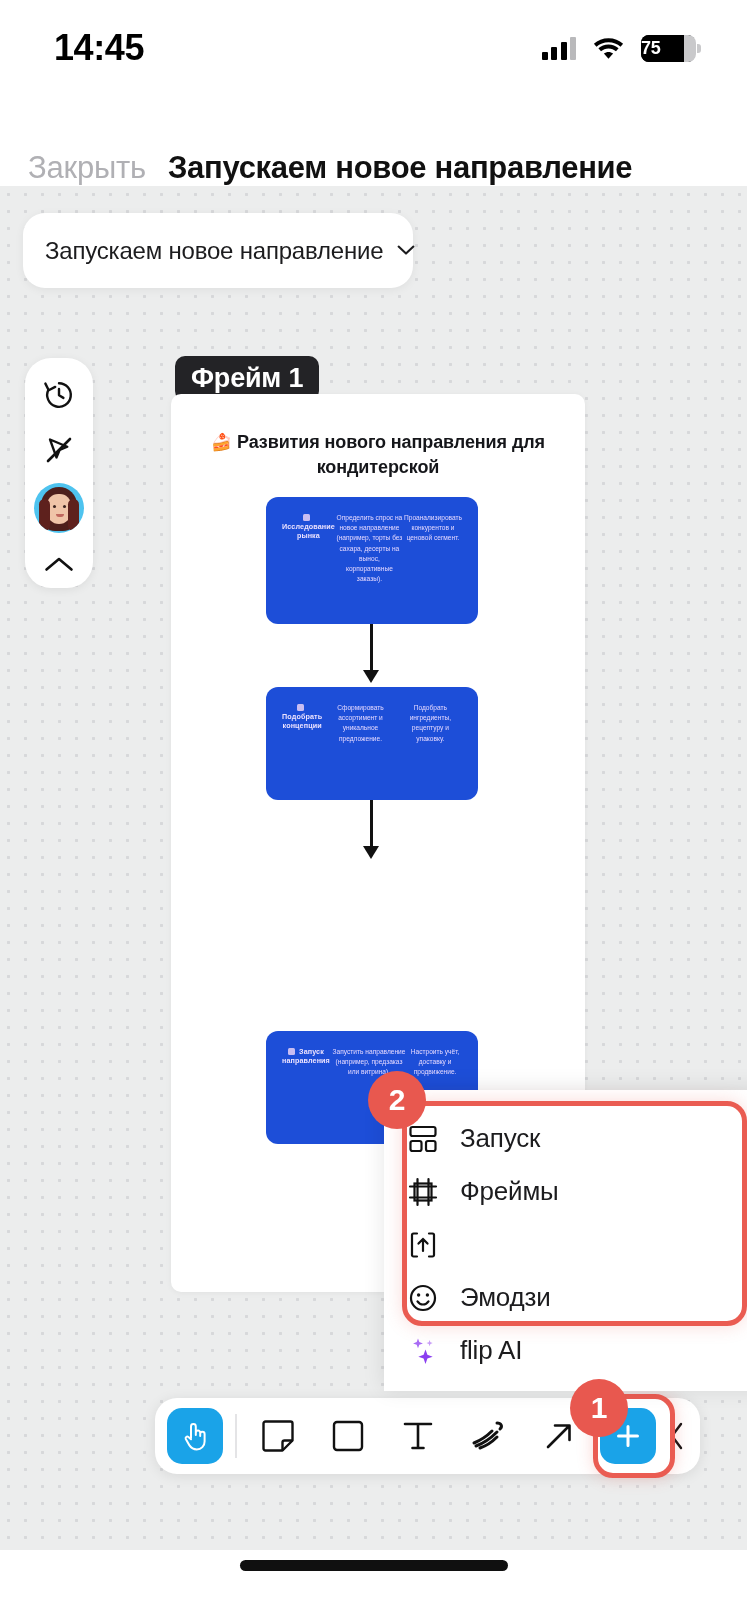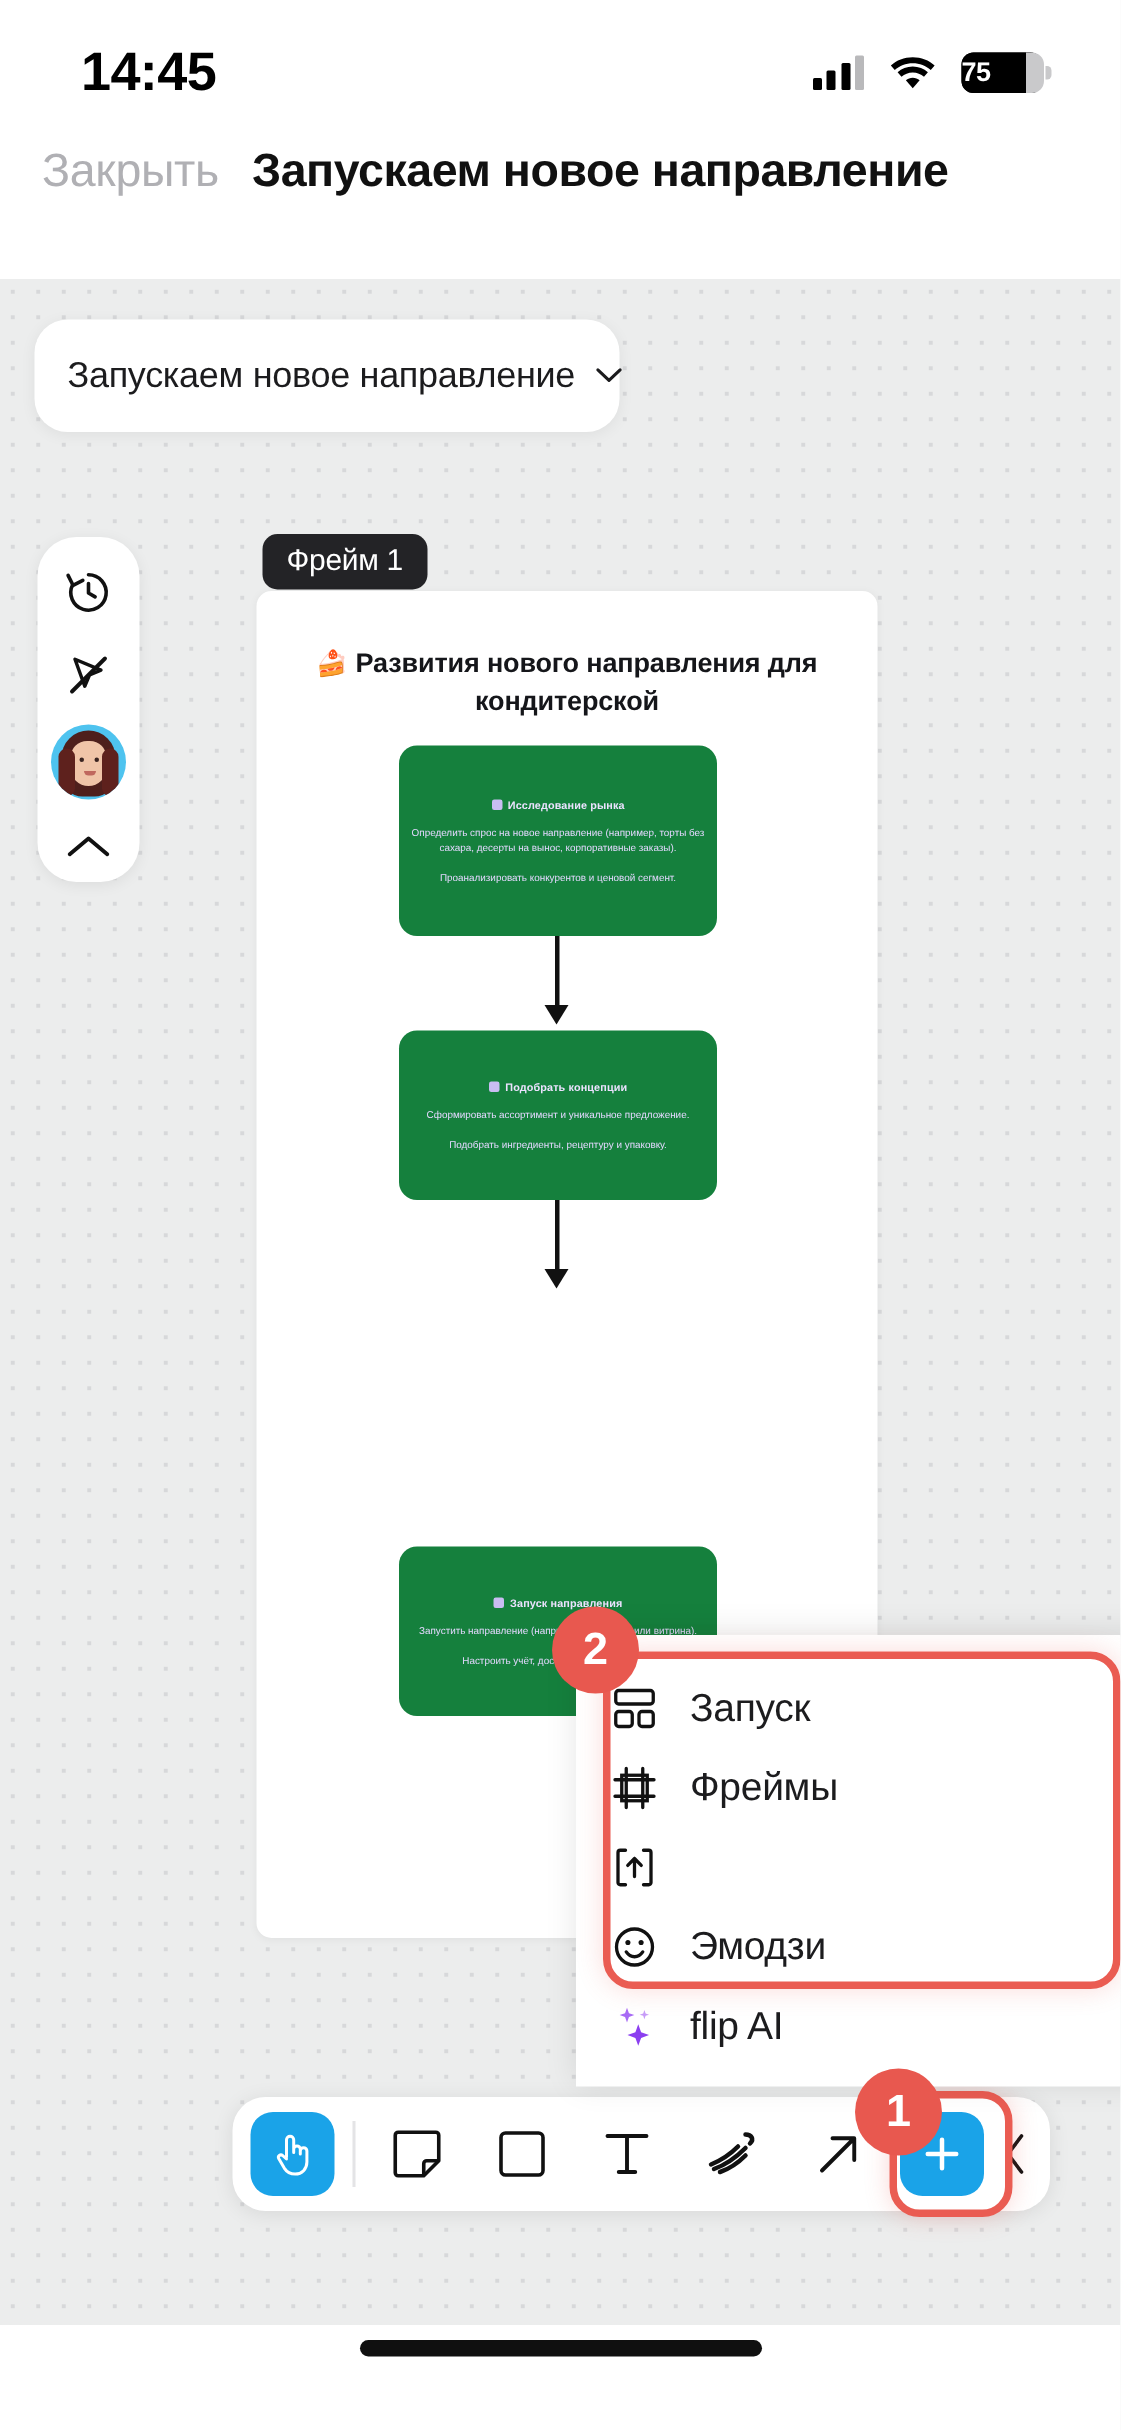--- a/index.html
+++ b/index.html
@@ -45,21 +45,21 @@
     width: 4px; height: 9px; border-radius: 0 3px 3px 0; background: #c9c9cb;
   }
   .batt .cap {
     position:absolute; right:-1px; top:0; width:12px; height:27px;
     background:#c9c9cb; border-radius:0 8px 8px 0; z-index:1;
   }
 
   
   .navbar {
     position: absolute; left: 0; top: 96px; width: 747px; height: 90px;
-    display: flex; align-items: flex-start; padding-left: 28px; gap: 22px;
+    display: flex; align-items: flex-end; padding-left: 28px; gap: 22px;
     background: #fff;
   }
   .nav-close { font-size: 31px; color: #b0b0b4; font-weight: 400; letter-spacing: -0.2px; }
   .nav-title { font-size: 31px; color: #111; font-weight: 700; letter-spacing: -0.3px; }
 
   
   .canvas {
     position: absolute; left: 0; top: 186px; width: 747px; height: 1364px;
     background-color: #eceded;
     background-image: radial-gradient(#d7d8da 1.4px, transparent 1.5px);
@@ -103,42 +103,43 @@
   .avatar .hairL { position:absolute; left:5px; top:16px; width:11px; height:32px; background:#5e211d; border-radius:6px; }
   .avatar .hairR { position:absolute; right:5px; top:16px; width:11px; height:32px; background:#5e211d; border-radius:6px; }
   .avatar .eyeL, .avatar .eyeR { position:absolute; top:22px; width:3px; height:3px; background:#3a2320; border-radius:50%; }
   .avatar .eyeL { left:19px; } .avatar .eyeR { left:29px; }
   .avatar .mouth { position:absolute; left:22px; top:31px; width:8px; height:3px; background:#c0675e; border-radius:0 0 5px 5px; }
 
   
   .frame-label {
     position: absolute; left: 175px; top: 170px;
     background: #232326; color: #fff;
-    font-size: 20px; padding: 7px 16px; border-radius: 10px;
+    font-size: 27px; padding: 7px 16px; border-radius: 10px;
     letter-spacing: -0.2px;
+    font-weight: bold;
   }
   
   .frame-card {
     position: absolute; left: 171px; top: 208px; width: 414px; height: 898px;
     background: #fff; border-radius: 10px;
     box-shadow: 0 1px 6px rgba(0,0,0,.05);
     overflow: hidden;
   }
   .frame-title {
     margin: 36px 34px 0 34px; text-align: center;
     font-size: 18px; font-weight: 700; color: #15161a; line-height: 1.38;
     letter-spacing: -0.1px;
   }
   .cake { font-size: 17px; }
 
   .node {
-    position: absolute; background: #15803d; border-radius: 12px;
+    position: absolute; background: #1d4ed8; border-radius: 12px;
     color: #e9dcff; text-align: center;
-    padding: 16px 3px 14px;
-    display: flex; flex-direction: column; justify-content: center;
+    padding: 16px 16px 14px;
+    display: flex; flex-direction: row; justify-content: center;
   }
   .node .n-head {
     font-size: 7.2px; font-weight: 700; margin-bottom: 10px;
     letter-spacing: 0.1px; color: #ece2ff;
   }
   .node .n-head .ic { display:inline-block; width:7px; height:7px; background:#c9bdf2; border-radius:1.5px; margin-right:4px; vertical-align:-1px; }
   .node .n-p { font-size: 6.6px; line-height: 1.55; margin-bottom: 9px; color:#e4d8ff; }
   .node .n-p:last-child { margin-bottom: 0; }
 
   .arrow-v { position: absolute; width: 3px; background: #111; }

